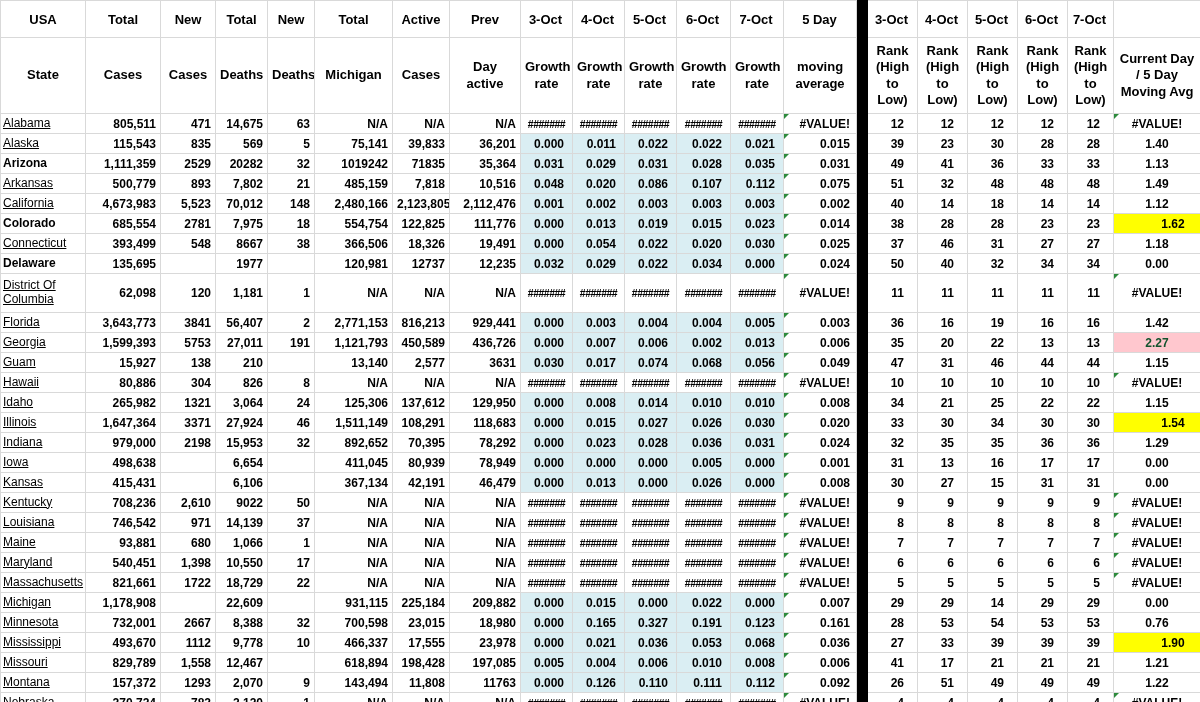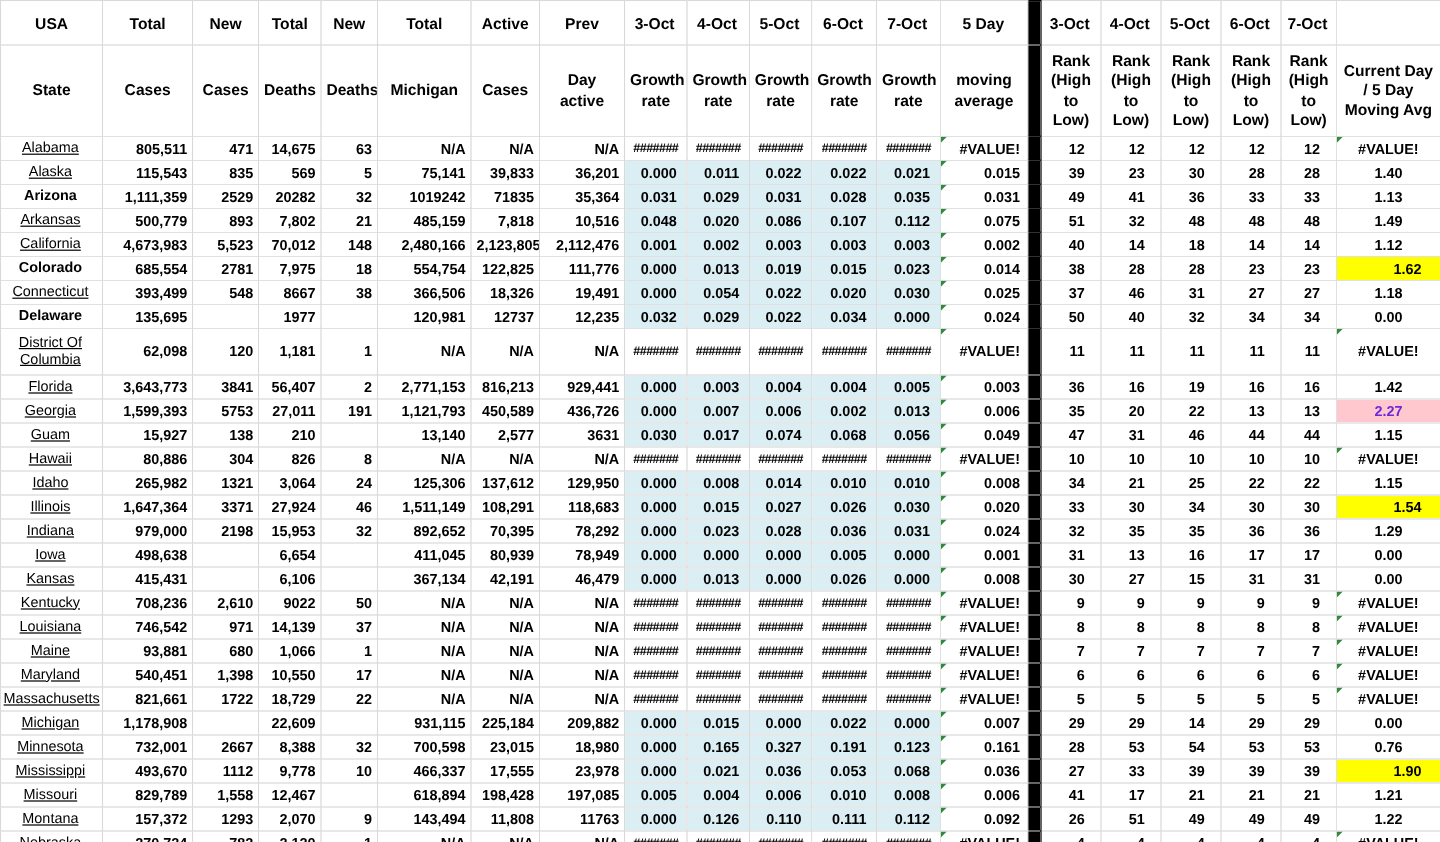--- a/index.html
+++ b/index.html
@@ -5,32 +5,32 @@
   html,body{margin:0;padding:0;background:#fff;overflow:hidden;}
   body{width:1200px;height:702px;font-family:"Liberation Sans",sans-serif;}
   table{border-collapse:collapse;table-layout:fixed;width:1201px;}
   td{position:relative;border:1px solid #D9D9D9;overflow:hidden;white-space:nowrap;
      font-size:12px;font-weight:700;color:#000;padding:0 4px;height:20px;
      vertical-align:middle;box-sizing:border-box;background:#fff;}
   tr.h1 td{height:37px;font-size:13px;text-align:center;}
   tr.h2 td{height:76px;font-size:13px;text-align:center;white-space:normal;line-height:1.25;}
   td.hr{text-align:right;padding-right:6px;}
   td.hl5{text-align:left;padding-left:3px;}
-  td.state{text-align:center;padding-left:2px;white-space:normal;line-height:1.15;font-weight:400;margin-top:15px;}
+  td.state{text-align:left;padding-left:2px;white-space:normal;line-height:1.15;font-weight:400;margin-top:15px;}
   td.state.link{text-decoration:underline;}
   td.state.bold{font-weight:700;text-decoration:none;}
   td.num{text-align:right;}
   td.gr{text-align:right;padding-right:8px;}
   td.blue{background:#DAEEF3;}
   td.hash{font-size:10.5px;letter-spacing:-0.5px;text-align:center;padding:0 1px;}
   td.avg{text-align:right;padding-right:6px;}
   td.rank{text-align:right;padding-right:13px;}
   td.cur{text-align:center;}
   td.y{background:#FFFF00;padding-left:36px;}
-  td.p{background:#FFC7CE;color:#6d28d9;}
+  td.p{background:#FFC7CE;color:#14532d;}
   td.divider{background:#000;border:1px solid #000;padding:0;}
   td.tri::before{content:"";position:absolute;top:0;left:0;width:0;height:0;
      border-top:5px solid #2E8B3D;border-right:5px solid transparent;}
   tr.tall td{height:39px;}
 </style>
 </head>
 <body>
 
 <table>
   <colgroup>

